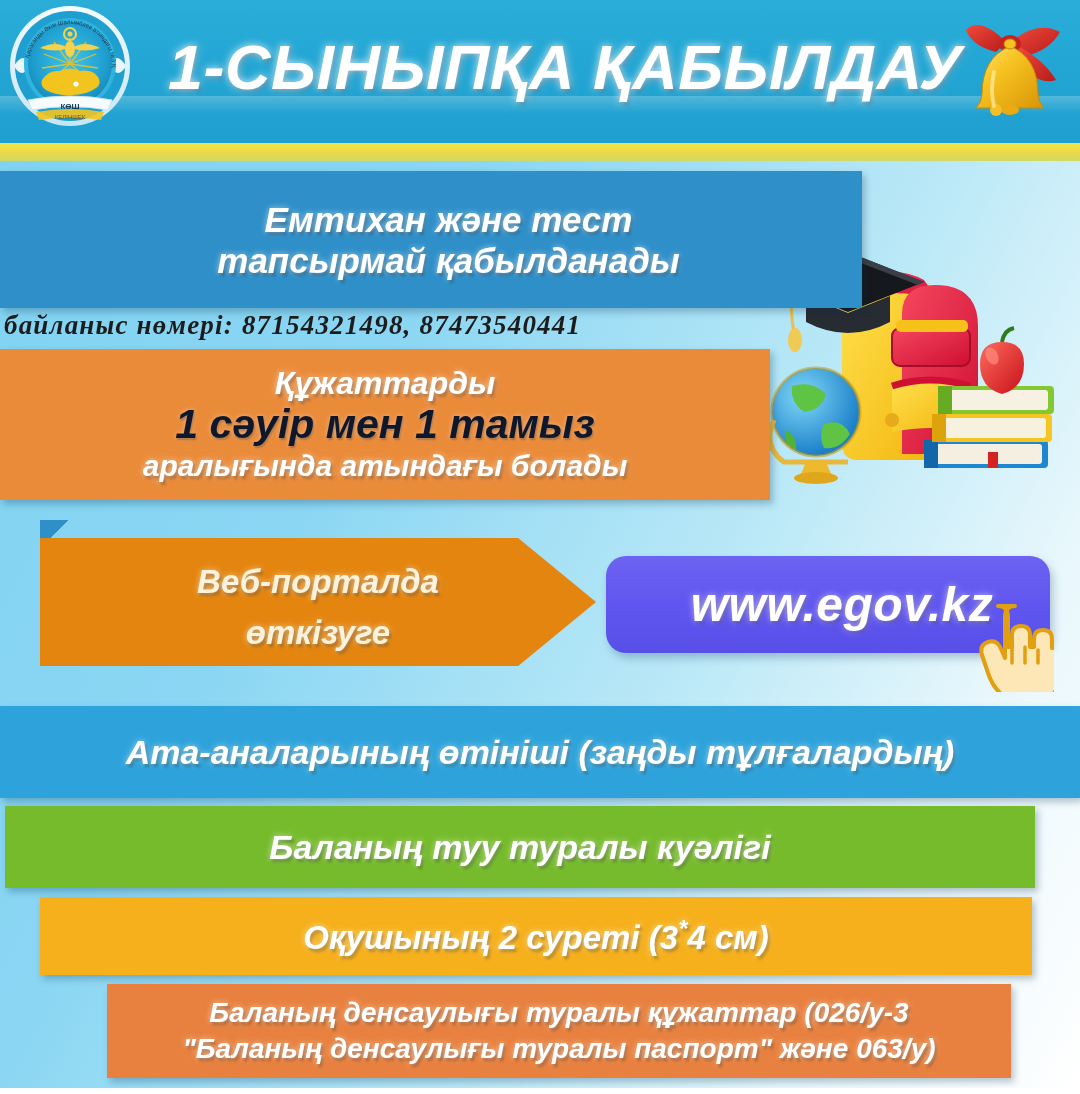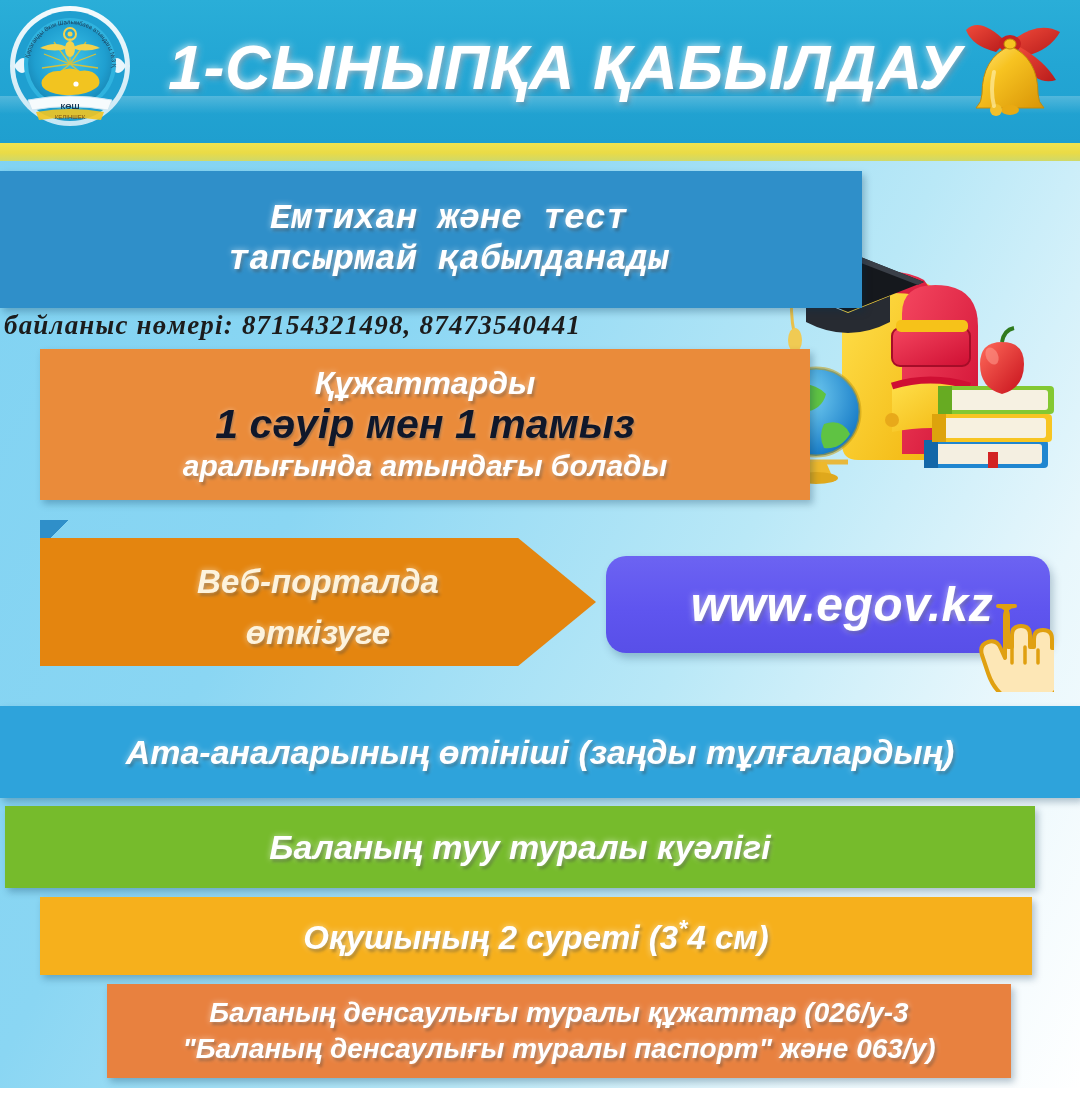--- a/index.html
+++ b/index.html
@@ -97,21 +97,21 @@
 
   
   .band-exam {
     left: 0; top: 171px;
     width: 862px; height: 137px;
     background: #2f8fc9;
     font-size: 35px;
     line-height: 41px;
     padding-right: 20px;
   }
-  .band-exam .ln { padding-left: 55px; font-family: Liberation Mono, monospace; }
+  .band-exam .ln { padding-left: 55px; }
 
   
   .contact-line {
     position: absolute;
     left: 4px; top: 309px;
     width: 760px; height: 32px;
     font-family: "Liberation Serif", "DejaVu Serif", serif;
     font-style: italic;
     font-weight: bold;
     font-size: 27px;
@@ -121,21 +121,20 @@
     white-space: nowrap;
   }
 
   
   .band-docs {
     left: 0; top: 349px;
     width: 770px; height: 151px;
     background: #ea8b3a;
     font-size: 31px;
     line-height: 41px;
-    margin-left: 40px;
   }
   .band-docs .ln-1 { font-size: 32px; }
   .band-docs .ln-2 { color: #0f172a; font-size: 41px; text-shadow: 0 0 5px rgba(255,255,255,0.40), 1px 2px 2px rgba(0,0,0,0.30); }
   .band-docs .ln-3 { font-size: 30px; }
 
   
   .arrow-web {
     position: absolute;
     left: 40px; top: 538px;
     width: 556px; height: 128px;

